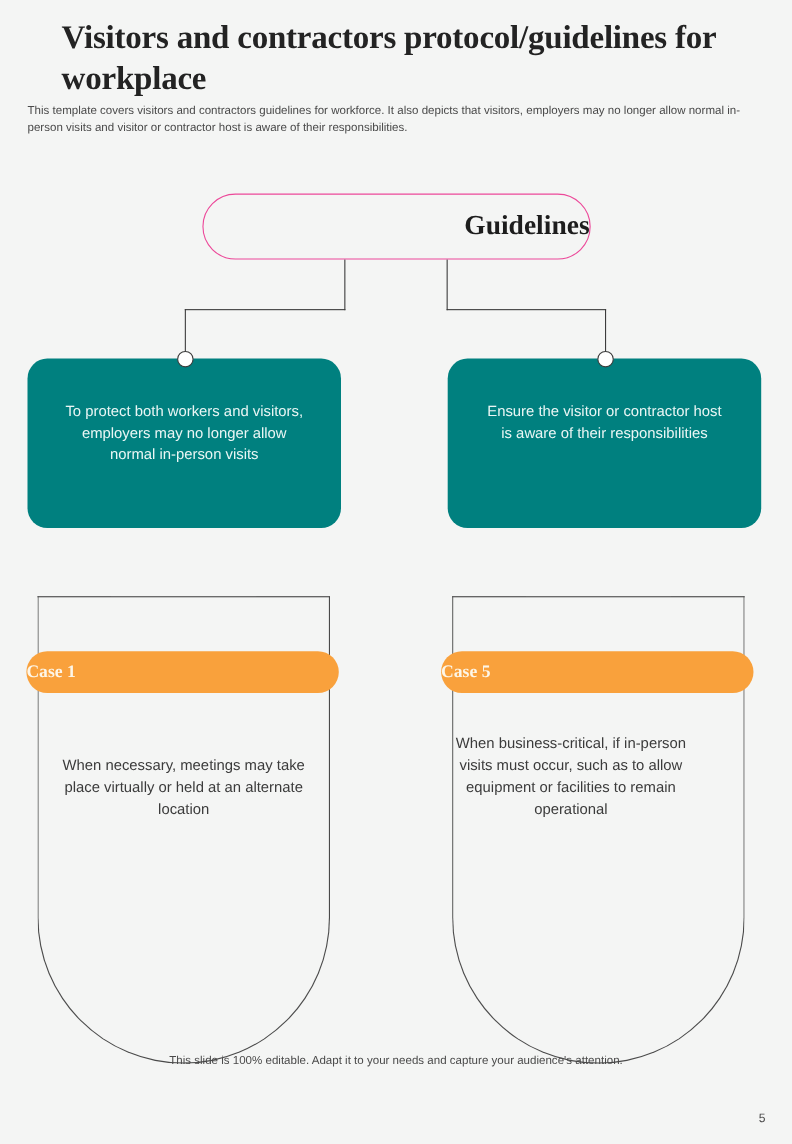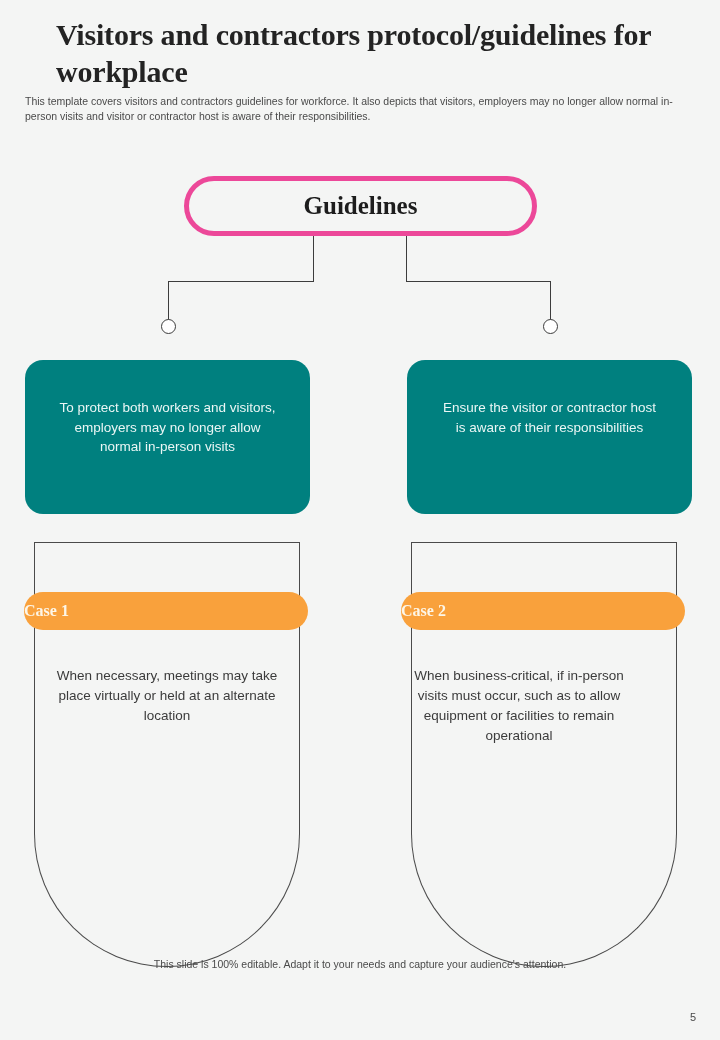--- a/index.html
+++ b/index.html
@@ -40,26 +40,26 @@
     color: #4a4a4a;
   }
 
   
   .guidelines-node {
     position: absolute;
     left: 184px;
     top: 176px;
     width: 353px;
     height: 60px;
-    border: 5px solid #ec4899;
+    border: 1px solid #ec4899;
     border-radius: 30px;
     background: #f4f5f4;
     display: flex;
     align-items: center;
-    justify-content: center;
+    justify-content: flex-end;
     box-sizing: border-box;
   }
   .guidelines-node-label {
     font-family: "Liberation Serif", serif;
     font-weight: bold;
     font-size: 25px;
     color: #1d1d1d;
   }
 
   
@@ -95,21 +95,20 @@
     position: absolute;
     top: 326px;
     width: 285px;
     height: 154px;
     border-radius: 18px;
     background: #00807f;
     box-sizing: border-box;
     display: flex;
     align-items: flex-start;
     justify-content: center;
-    margin-top: 34px;
   }
   .teal-card-left  { left: 25px; }
   .teal-card-right { left: 407px; }
   .teal-card-text {
     margin-top: 38px;
     width: 225px;
     text-align: center;
     font-size: 13.5px;
     line-height: 19.5px;
     color: #eaf6f5;
@@ -160,21 +159,21 @@
   .case-body {
     position: absolute;
     top: 666px;
     width: 230px;
     text-align: center;
     font-size: 13.5px;
     line-height: 20px;
     color: #3b3b3b;
     z-index: 3;
   }
-  .case-body-left  { left: 52px; }
+  .case-body-left  { left: 52px; margin-top: 20px; }
   .case-body-right { left: 404px; }
   .case-body p { margin: 0; }
   .case-body p + p { margin-top: 16px; }
 
   
   .footer-note {
     position: absolute;
     left: 0;
     top: 958px;
     width: 720px;
@@ -221,20 +220,20 @@
 <div class="case-pill case-pill-left">
   <span class="case-pill-label">Case 1</span>
 </div>
 <div class="case-body case-body-left">
   <p>When necessary, meetings may take place virtually or held at an alternate location</p>
 </div>
 
 <div class="case-shape-top case-shape-right"></div>
 <div class="case-shape case-shape-right"></div>
 <div class="case-pill case-pill-right">
-  <span class="case-pill-label">Case 2</span>
+  <span class="case-pill-label">Case 5</span>
 </div>
 <div class="case-body case-body-right">
   <p>When business-critical, if in-person visits must occur, such as to allow equipment or facilities to remain operational</p>
 </div>
 
 <div class="footer-note">This slide is 100% editable. Adapt it to your needs and capture your audience's attention.</div>
 <div class="footer-page">5</div>
 
 </body></html>

